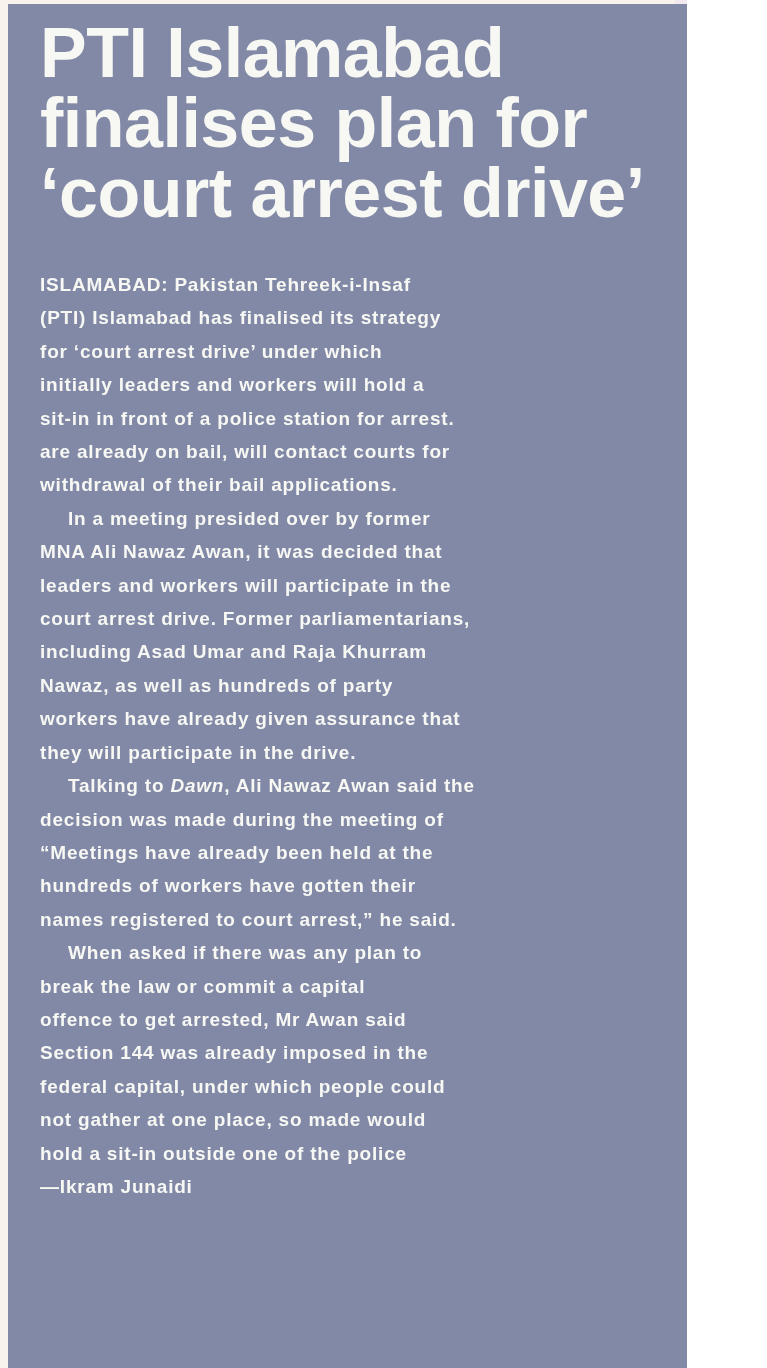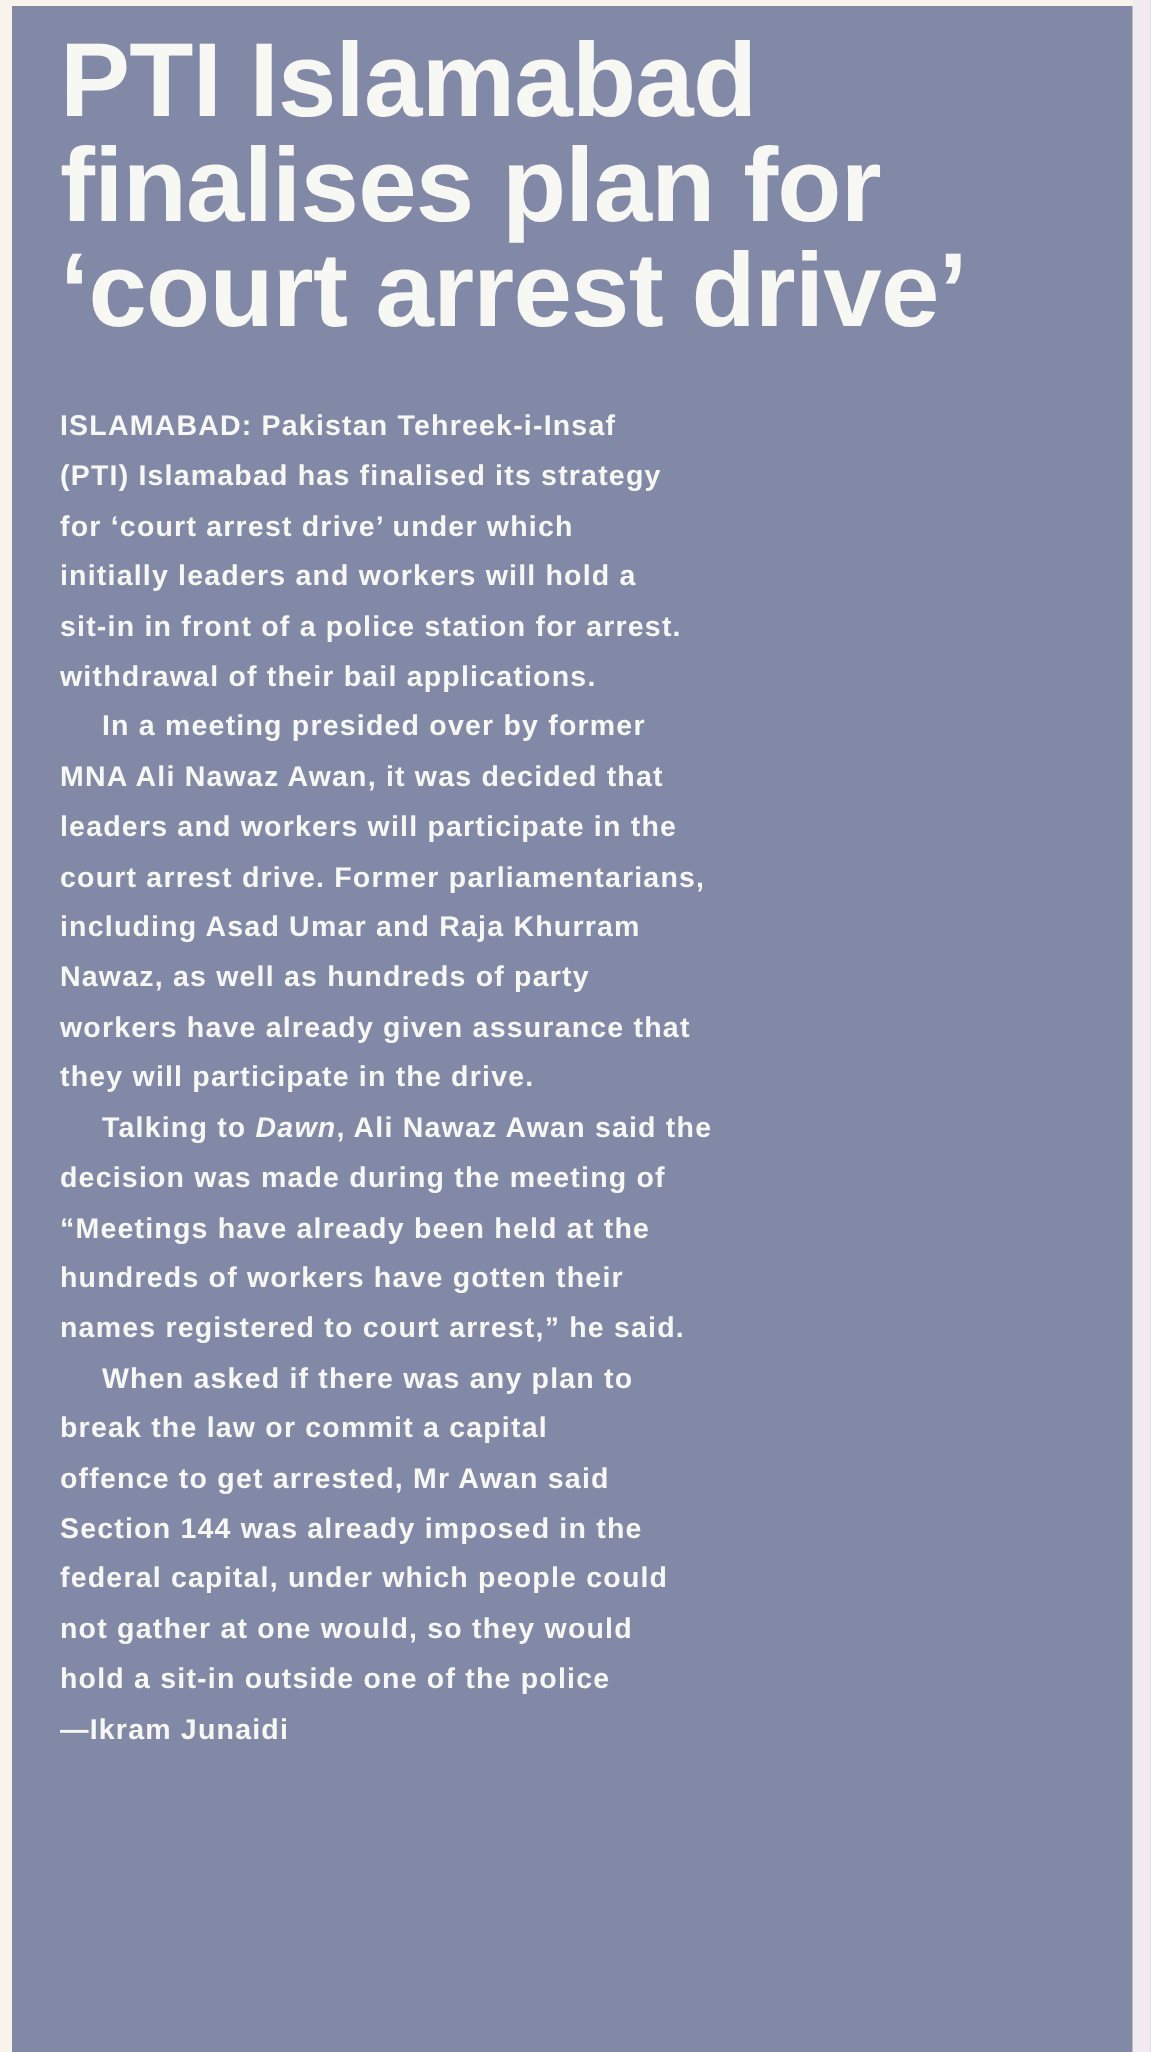--- a/index.html
+++ b/index.html
@@ -7,21 +7,21 @@
     --text-color: #F7F8F4;
     --page-bg: #F8F4EB;
     --edge-strip: #F3EAF1;
   }
   * { margin: 0; padding: 0; box-sizing: border-box; }
   html, body {
     font-family: "Liberation Sans", "DejaVu Sans", sans-serif;
   }
   .page {
     position: relative;
-    width: 767px;
+    width: 687px;
     height: 1368px;
     background: var(--page-bg);
     overflow: hidden;
   }
   .edge-right {
     position: absolute;
     top: 0; right: 0;
     width: 12px; height: 100%;
     background: var(--edge-strip);
   }
@@ -66,20 +66,21 @@
         <div class="line">finalises plan for</div>
         <div class="line">‘court arrest drive’</div>
       </h1>
     <div class="body-text">
         <div>
           <div class="line">ISLAMABAD: Pakistan Tehreek-i-Insaf</div>
           <div class="line">(PTI) Islamabad has finalised its strategy</div>
           <div class="line">for ‘court arrest drive’ under which</div>
           <div class="line">initially leaders and workers will hold a</div>
           <div class="line">sit-in in front of a police station for arrest.</div>
+          <div class="line">are already on bail, will contact courts for</div>
           <div class="line">withdrawal of their bail applications.</div>
         </div>
         <div>
           <div class="line indent">In a meeting presided over by former</div>
           <div class="line">MNA Ali Nawaz Awan, it was decided that</div>
           <div class="line">leaders and workers will participate in the</div>
           <div class="line">court arrest drive. Former parliamentarians,</div>
           <div class="line">including Asad Umar and Raja Khurram</div>
           <div class="line">Nawaz, as well as hundreds of party</div>
           <div class="line">workers have already given assurance that</div>
@@ -91,21 +92,21 @@
           <div class="line">“Meetings have already been held at the</div>
           <div class="line">hundreds of workers have gotten their</div>
           <div class="line">names registered to court arrest,” he said.</div>
         </div>
         <div>
           <div class="line indent">When asked if there was any plan to</div>
           <div class="line">break the law or commit a capital</div>
           <div class="line">offence to get arrested, Mr Awan said</div>
           <div class="line">Section 144 was already imposed in the</div>
           <div class="line">federal capital, under which people could</div>
-          <div class="line">not gather at one would, so they would</div>
+          <div class="line">not gather at one place, so made would</div>
           <div class="line">hold a sit-in outside one of the police</div>
         </div>
       </div>
     <div class="body-text">
         <div class="line">—Ikram Junaidi</div>
       </div>
   </div>
 </div>
 
 </body></html>

